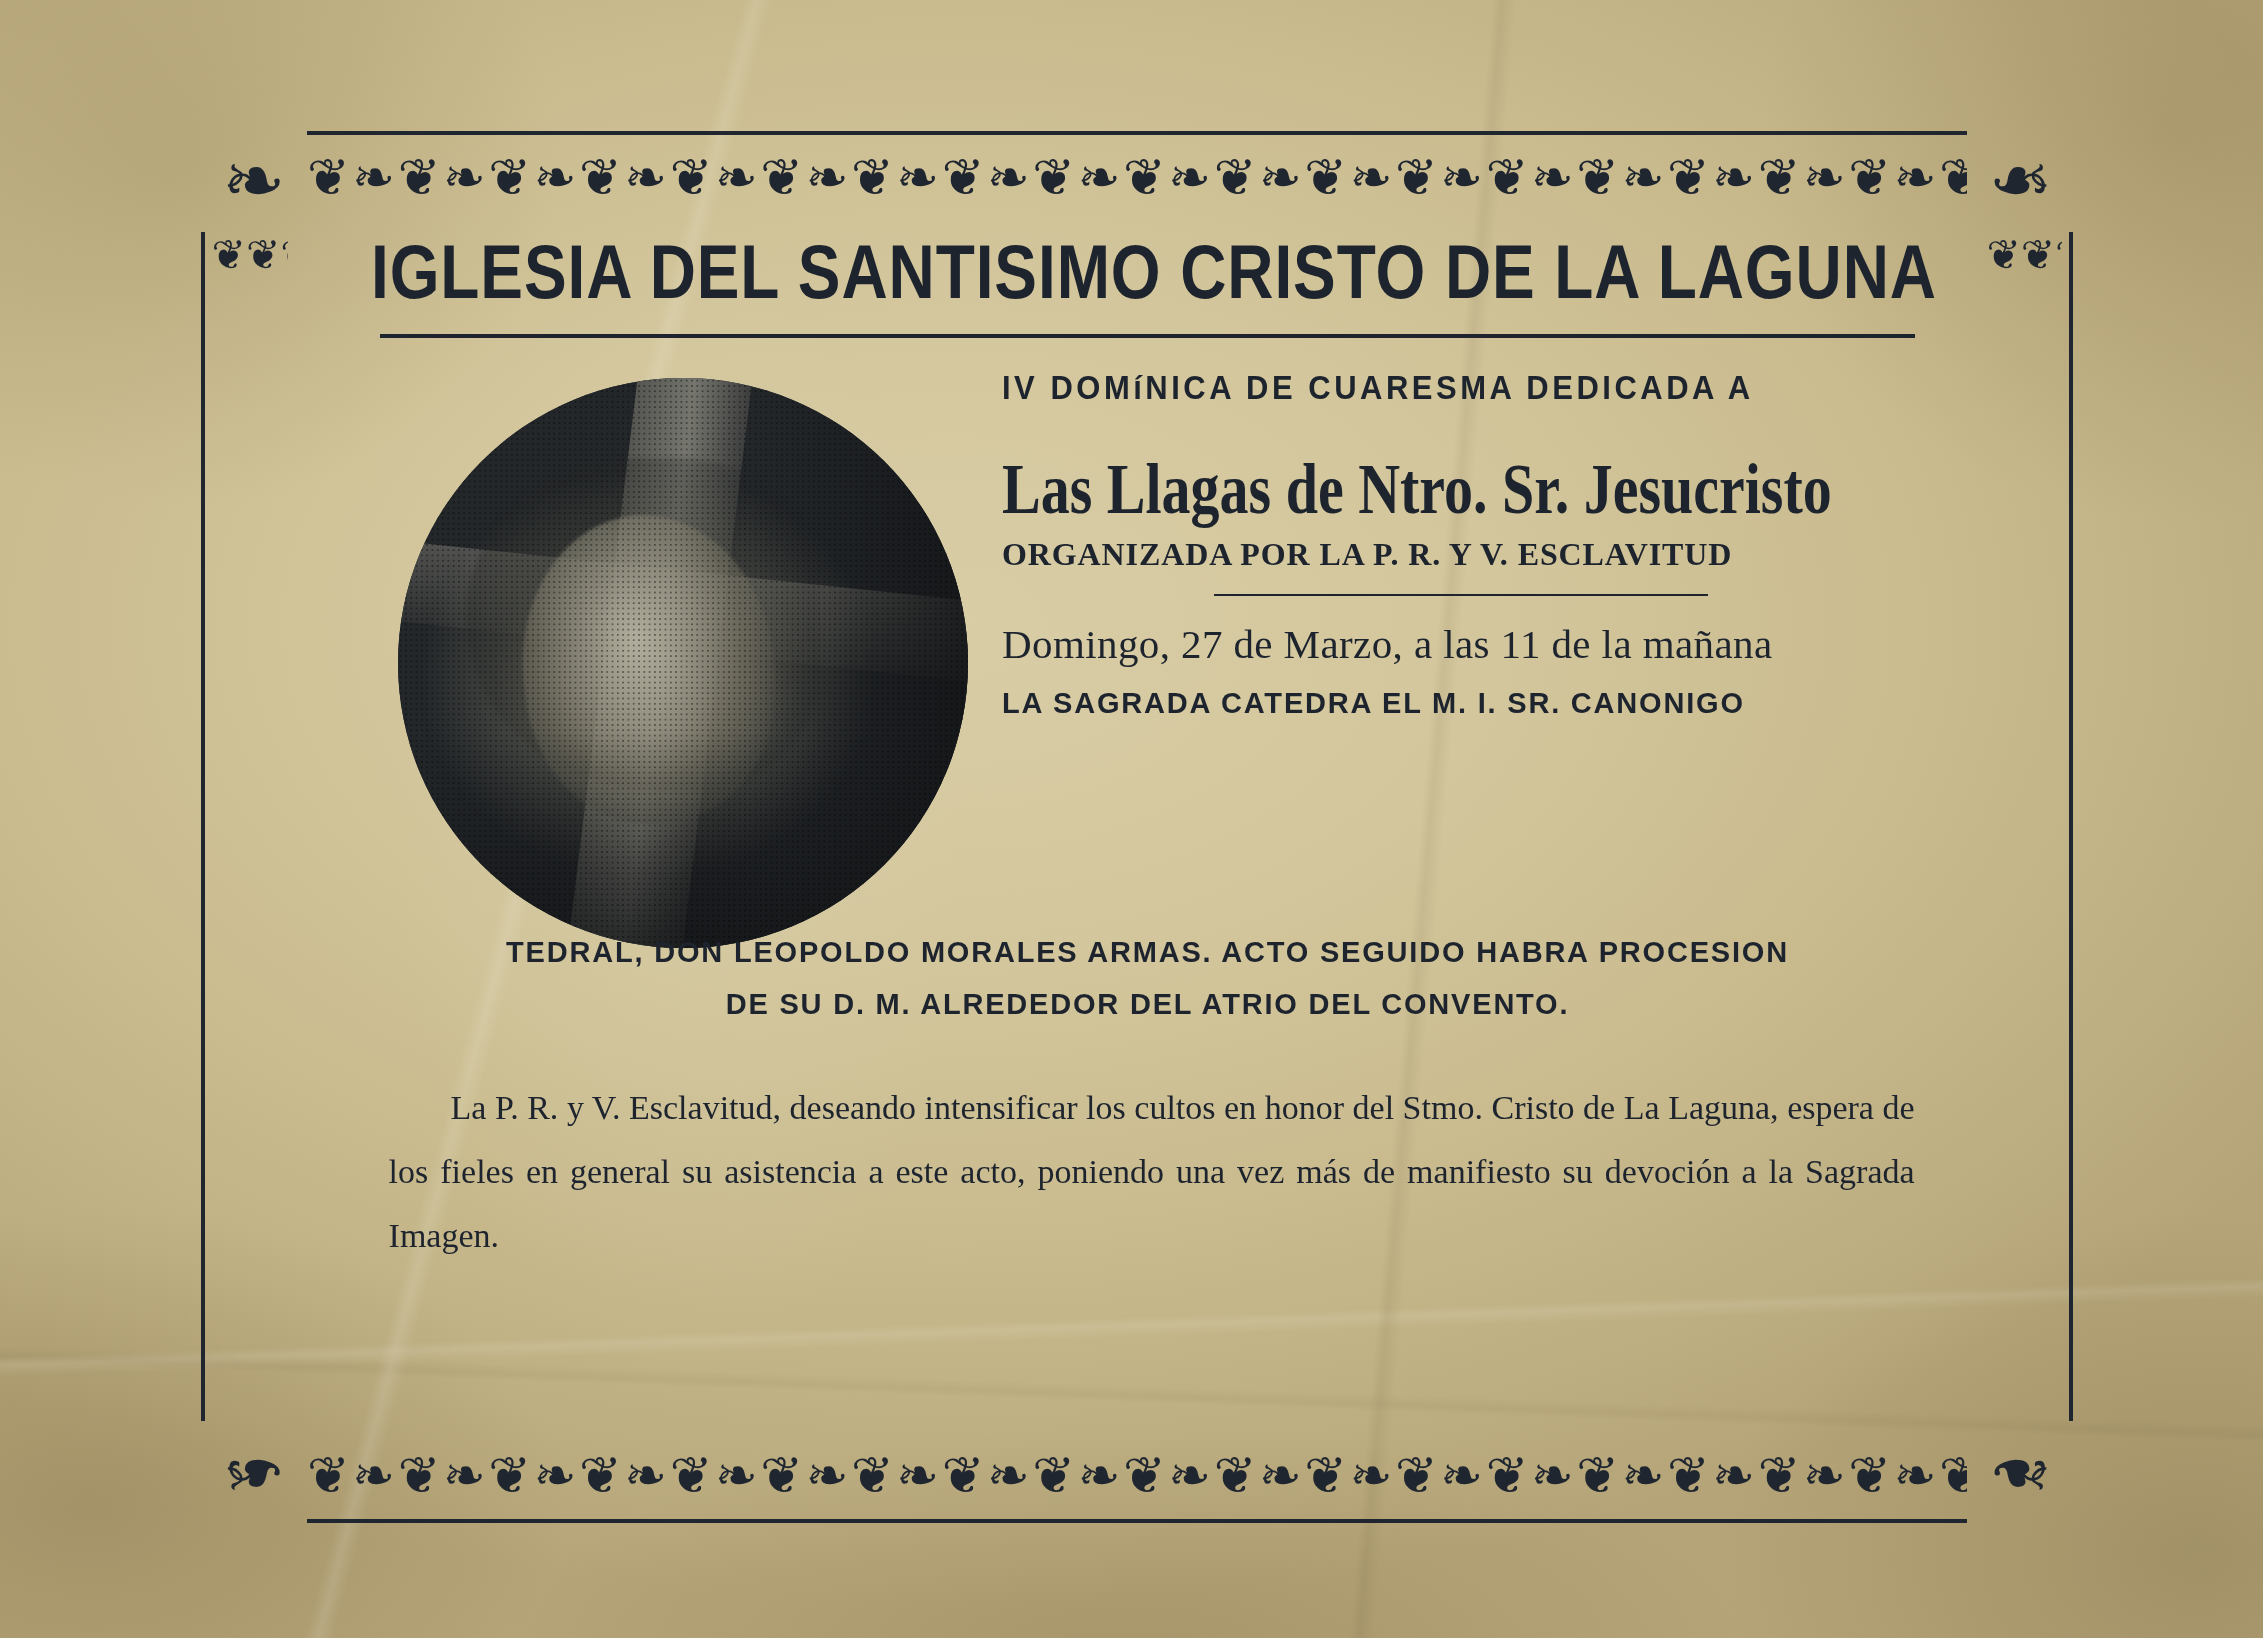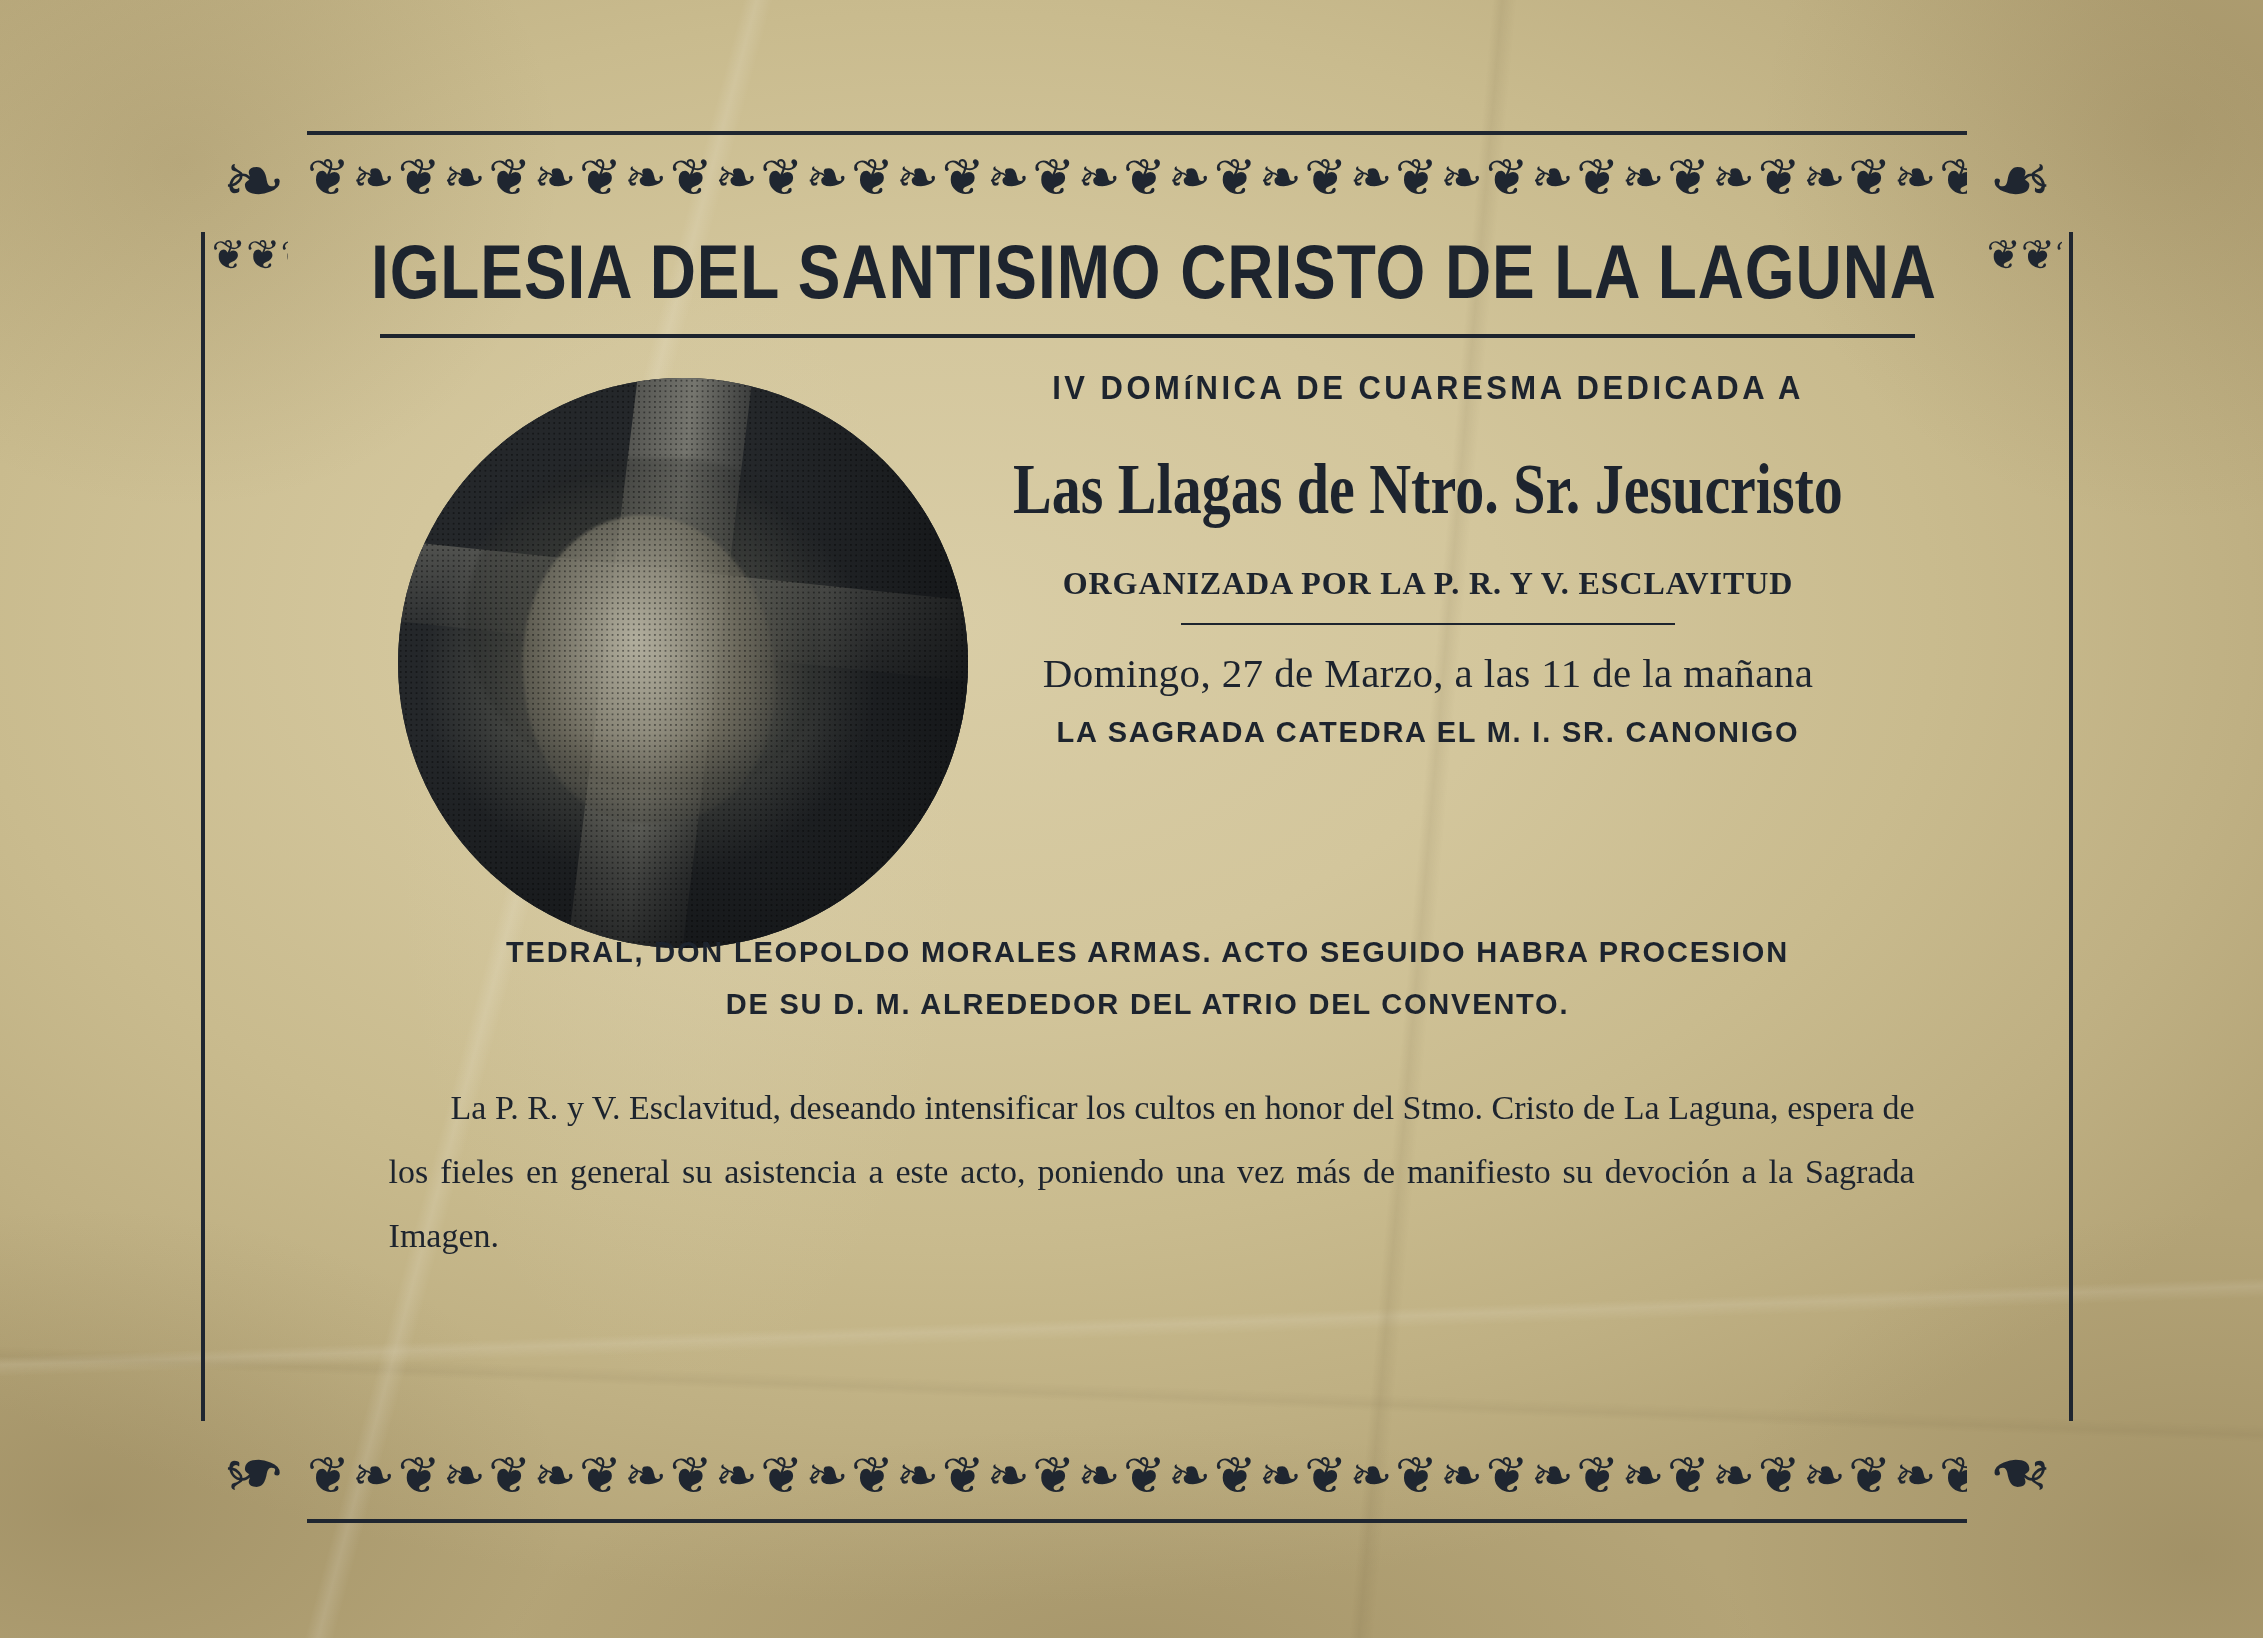--- a/index.html
+++ b/index.html
@@ -212,45 +212,44 @@
     position: absolute; inset: 0;
     background-image:
       radial-gradient(circle, rgba(20,22,24,0.55) 1px, rgba(0,0,0,0) 1.4px);
     background-size: 5.3px 5.3px;
     mix-blend-mode: multiply;
     opacity: .85;
   }
 
   #right-col {
     position: absolute;
-    left: 598px;
+    left: 631px;
     top: 0;
     width: 918px;
-    text-align: center;
     color: #1d242e;
   }
   #dominica-line {
     font-size: 31px;
     font-weight: bold;
     letter-spacing: 3.5px;
     transform: scaleY(1.1);
     white-space: nowrap;
   }
   #llagas-line {
     margin-top: 41px;
     font-size: 58px;
     font-weight: bold;
     letter-spacing: 0px;
     transform: scaleY(1.25);
     transform-origin: center top;
     white-space: nowrap;
     font-family: "Liberation Serif", serif;
   }
   #organizada-line {
-    margin-top: 51px;
+    margin-top: 22px;
     font-size: 32px;
     font-weight: bold;
     letter-spacing: 0.9px;
     font-family: "Liberation Serif", serif;
     white-space: nowrap;
   }
   #mini-rule {
     margin: 21px auto 0 auto;
     width: 494px;
     height: 2.6px;

